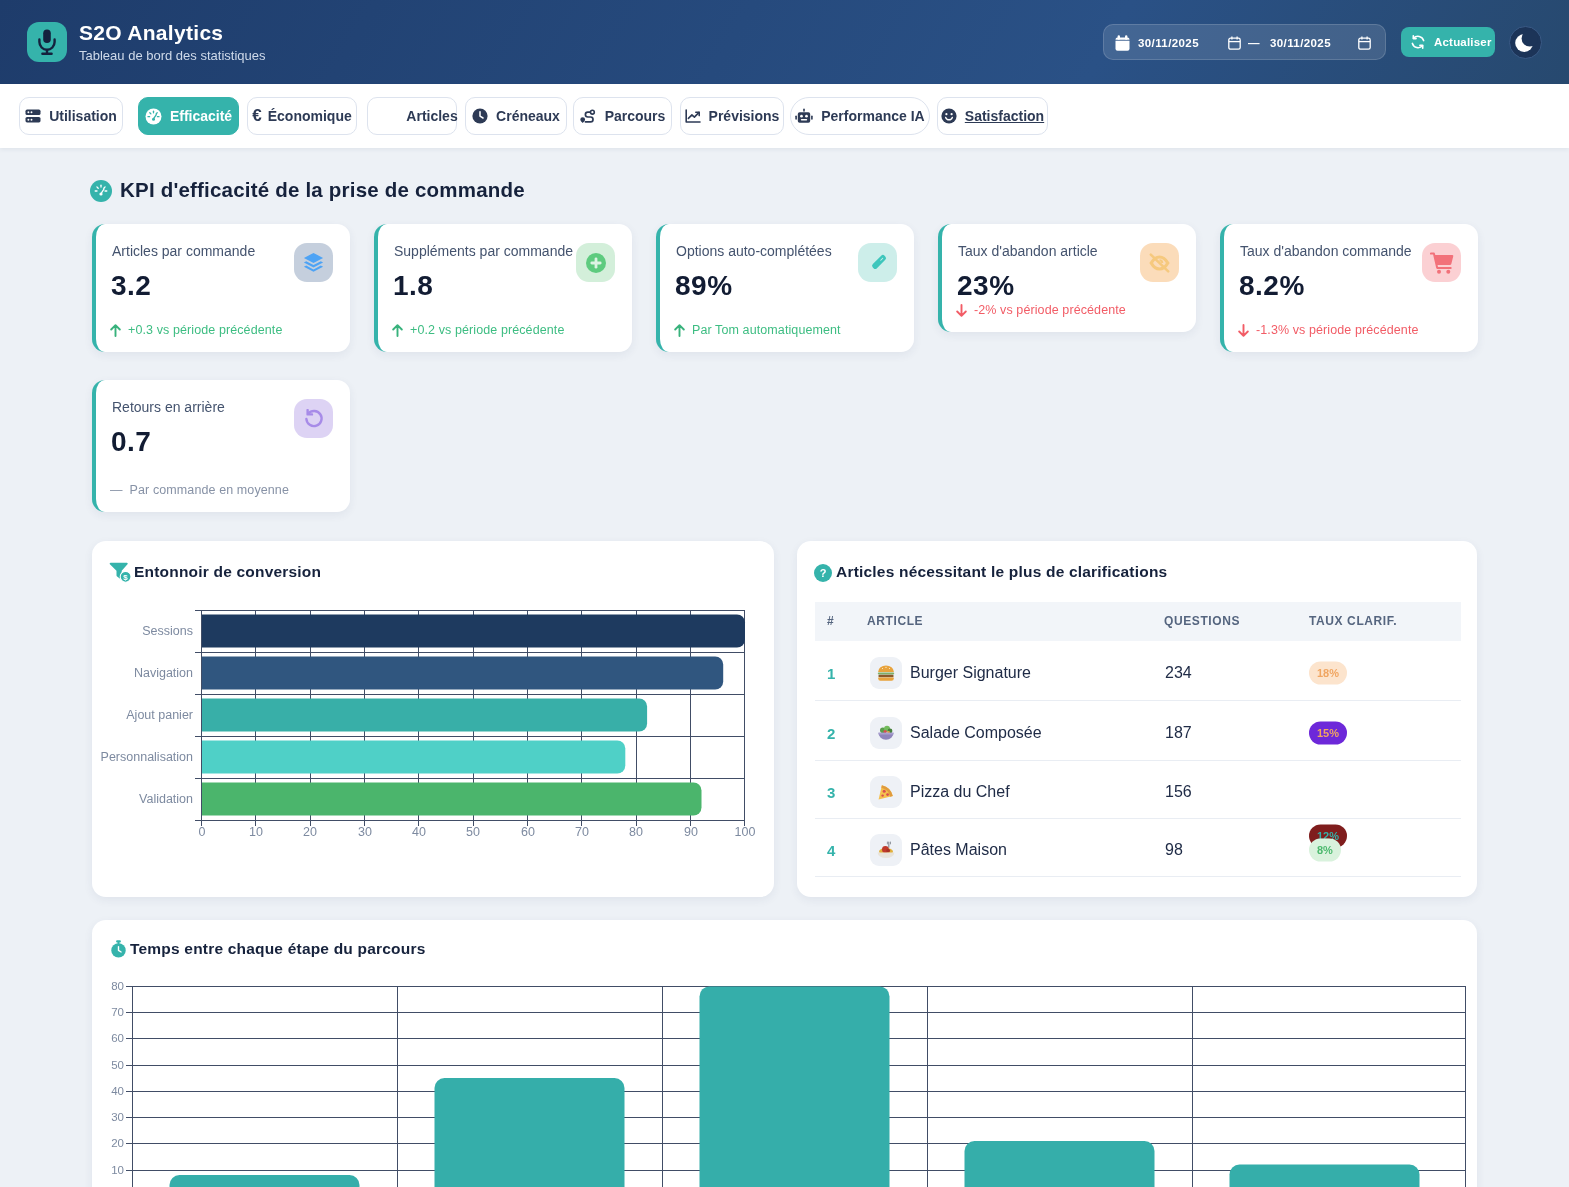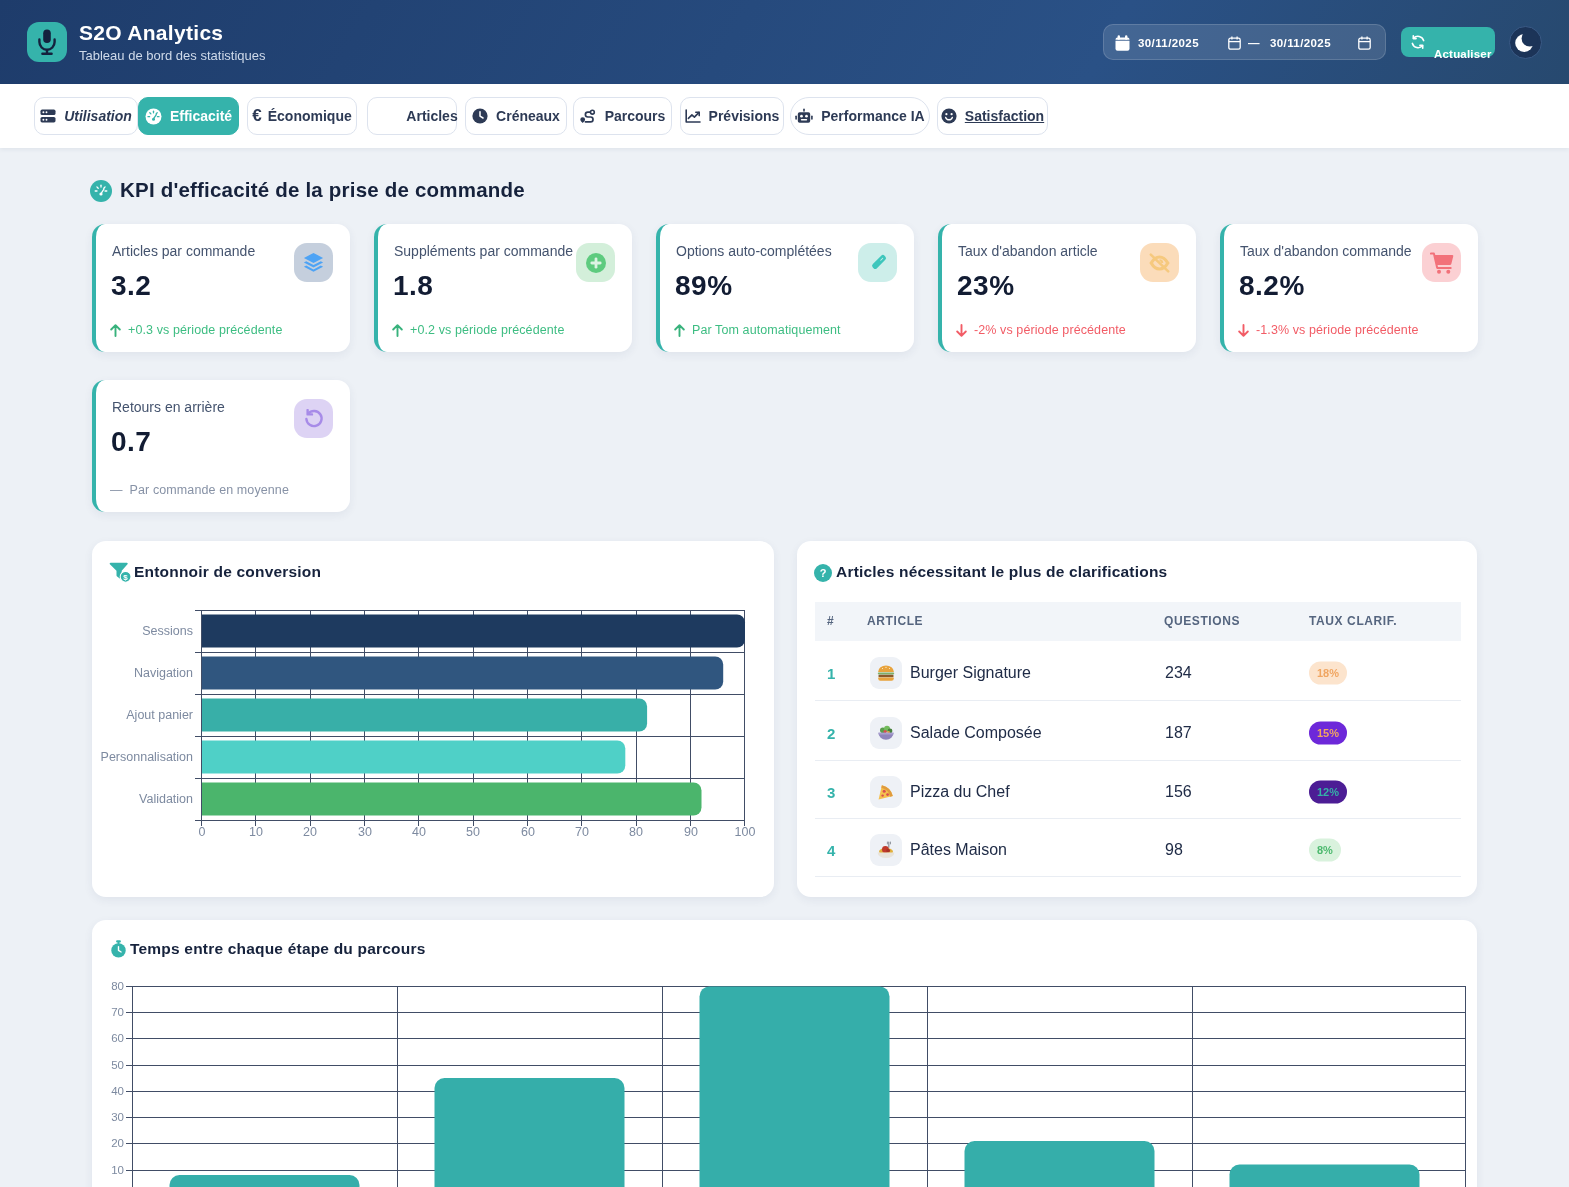--- a/index.html
+++ b/index.html
@@ -96,32 +96,32 @@
       <line x1="0.8" y1="5.6" x2="12.2" y2="5.6"></line>
     </svg>
   </div>
   <div id="refresh">
     <svg style="position:absolute; left:10px; top:8px;" width="14" height="14" viewBox="0 0 14 14" fill="none" stroke="#fff" stroke-width="1.6" stroke-linecap="round">
       <path d="M12.6 5.6 A 6 6 0 0 0 2.5 3.2"></path>
       <path d="M1.4 8.4 A 6 6 0 0 0 11.5 10.8"></path>
       <path d="M2.3 0.8 v2.8 h2.8" stroke-linejoin="round"></path>
       <path d="M11.7 13.2 v-2.8 h-2.8" stroke-linejoin="round"></path>
     </svg>
-    <span style="position:absolute; left:33px; top:12px;text-align:center;">Actualiser</span>
+    <span style="position:absolute; left:33px; top:0;text-align:center;">Actualiser</span>
   </div>
   <div id="moonbtn">
     <svg width="31" height="31" viewBox="0 0 31 31">
       <circle cx="14.2" cy="16" r="9" fill="#fff"></circle>
       <circle cx="19.8" cy="11.4" r="8.2" fill="#1c3458"></circle>
     </svg>
   </div>
 </div>
 
 <div id="tabbar">
-  <div class="tab" style="left:34px; width:104px;font-style:italic;">
+  <div class="tab" style="left:19px; width:104px;">
     <svg width="16" height="14" viewBox="0 0 16 14" fill="#2d3a55">
       <rect x="0.5" y="0.6" width="15" height="5.4" rx="1.6"></rect>
       <rect x="0.5" y="8" width="15" height="5.4" rx="1.6"></rect>
       <circle cx="3.4" cy="3.3" r="0.95" fill="#fff"></circle>
         <circle cx="6.5" cy="3.3" r="0.95" fill="#fff"></circle>
       <circle cx="3.4" cy="10.7" r="0.95" fill="#fff"></circle>
         <circle cx="6.5" cy="10.7" r="0.95" fill="#fff"></circle>
     </svg>
     <span>Utilisation</span>
     </div>
@@ -259,21 +259,21 @@
       </g>
     </svg>
   </div>
   <div class="ctr up">
       <svg class="tarr" width="11" height="13" viewBox="0 0 11 13" fill="none" stroke="#38b27c" stroke-width="1.9" stroke-linecap="round" stroke-linejoin="round">
         <path d="M5.5 12 V1.5 M1.2 5.5 L5.5 1.2 9.8 5.5"></path>
       </svg>
       <span>Par Tom automatiquement</span>
     </div>
 </div>
-<div class="card" style="left:938px; top:224px; height:128px;">
+<div class="card" style="left:938px; top:224px; height:108px;">
   <div class="ct">Taux d'abandon article</div>
   <div class="cv">23%</div>
   <div class="cic" style="background:#fbdcba;">
     <svg width="25" height="22" viewBox="0 0 25 22" fill="none" stroke="#f6c97e">
       <path d="M4.2 11 c2.3-4 5.1-6 8.3-6 s6 2 8.3 6 c-2.3 4-5.1 6-8.3 6 s-6-2-8.3-6 Z" stroke-width="3.2"></path>
       <path d="M12.5 8.2 a2.8 2.8 0 0 1 2.8 2.8" stroke-width="2"></path>
       <line x1="3.8" y1="2.6" x2="21.2" y2="19.4" stroke-width="2.5" stroke-linecap="round"></line>
     </svg>
   </div>
   <div class="ctr down">
@@ -422,21 +422,21 @@
       <svg width="20" height="20" viewBox="0 0 20 20">
         <path d="M2.6 17.4 L5.9 3.2 A 14.6 14.6 0 0 1 16.8 14.1 Z" fill="#f5c04e"></path>
         <path d="M5.9 3.2 A 14.6 14.6 0 0 1 16.8 14.1 l-2.6 0.6 A 12 12 0 0 0 5.3 5.8 Z" fill="#e09b3d"></path>
         <circle cx="8.2" cy="9.2" r="1.5" fill="#d94f4f"></circle>
         <circle cx="11.6" cy="12.6" r="1.4" fill="#d94f4f"></circle>
         <circle cx="6.6" cy="13.6" r="1.2" fill="#d94f4f"></circle>
       </svg>
     </div>
     <div class="aname">Pizza du Chef</div>
       <div class="qv">156</div>
-    <div class="pill" style="background:#4c1d95; color:#35b0a8;">12%</div>
+    <div class="pill" style="background:#7f1d1d; color:#35b0a8;margin-top:44px;">12%</div>
   </div>
   <div class="trow" style="top:278px; height:58px;">
     <div class="rank">4</div>
       <div class="ebox">
       <svg width="20" height="20" viewBox="0 0 20 20">
         <rect x="12.2" y="1.4" width="1.2" height="6.5" rx="0.6" fill="#8a8f98"></rect>
         <rect x="10.9" y="1.4" width="0.9" height="3" rx="0.45" fill="#8a8f98"></rect>
         <rect x="14" y="1.4" width="0.9" height="3" rx="0.45" fill="#8a8f98"></rect>
         <ellipse cx="10" cy="11.6" rx="7" ry="3.6" fill="#e2b13c"></ellipse>
         <circle cx="9.4" cy="9.4" r="3.4" fill="#c0392b"></circle>

